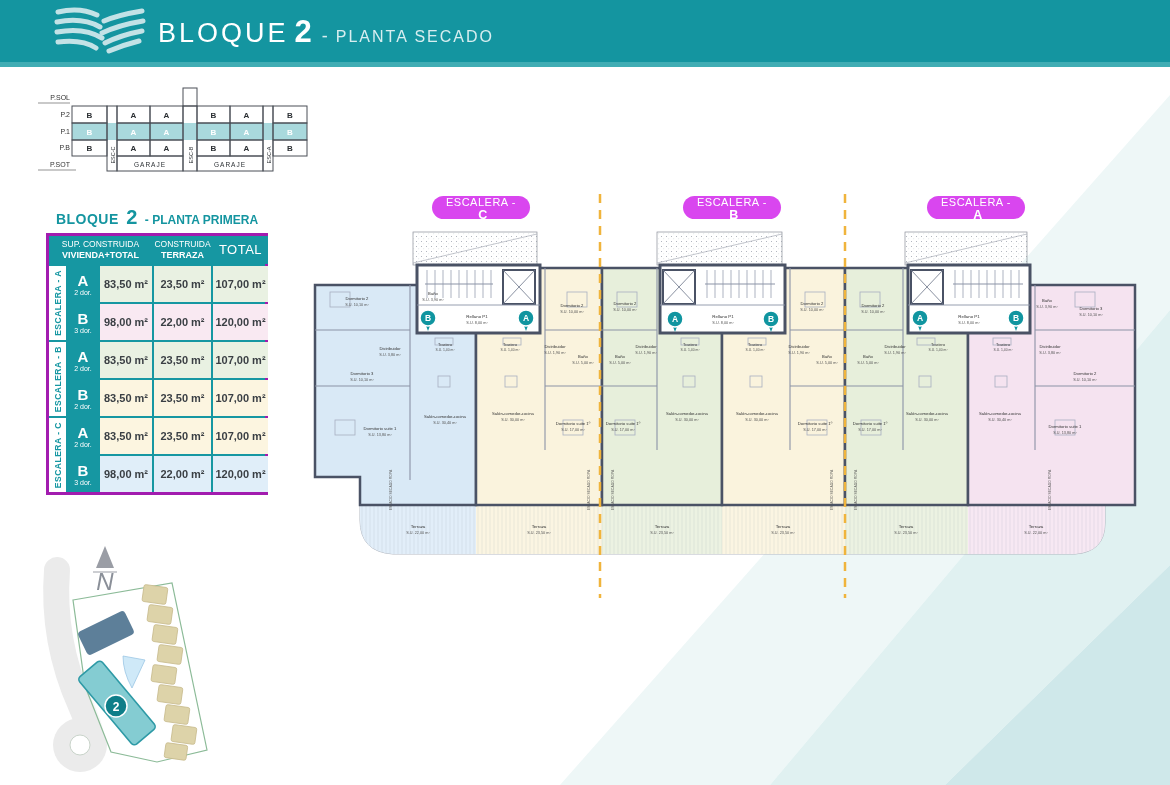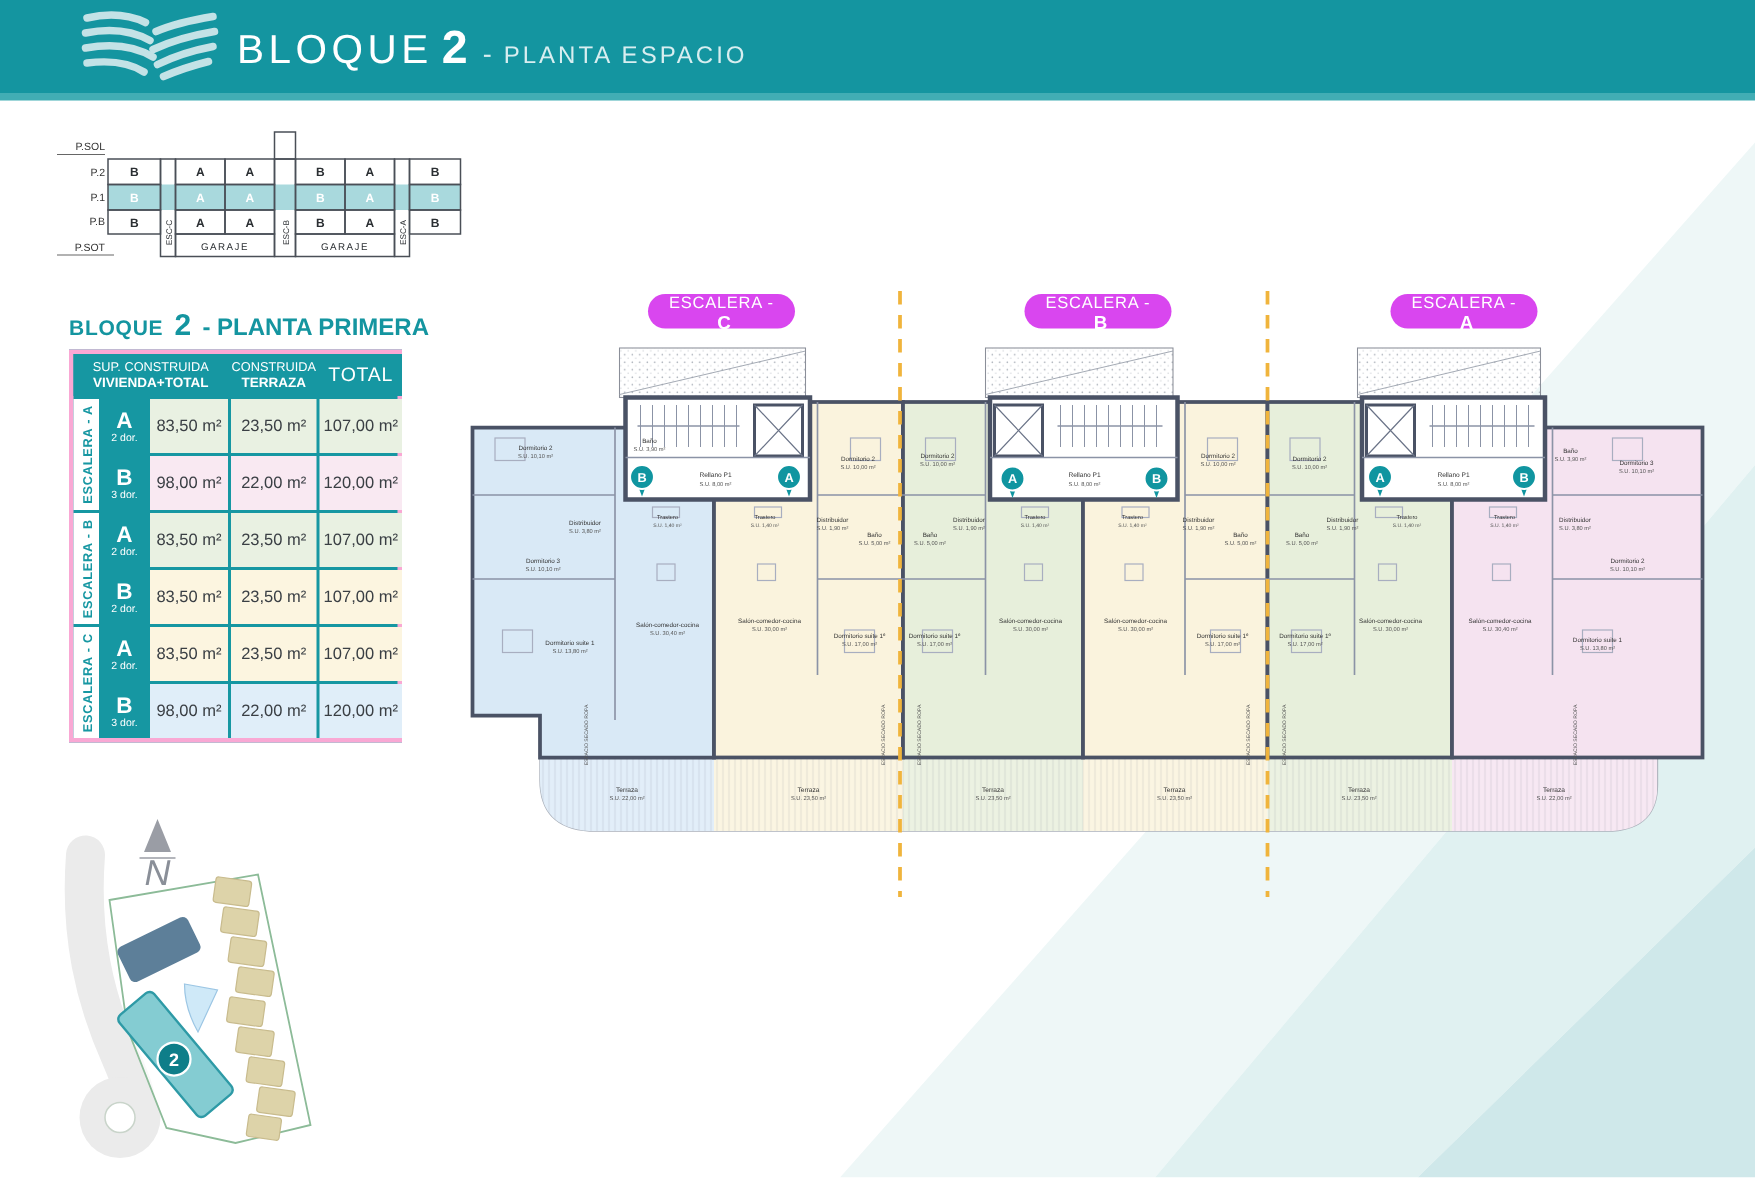--- a/index.html
+++ b/index.html
@@ -18,35 +18,35 @@
   .ht-bloque{font-size:27px;letter-spacing:3px;font-weight:400;}
   .ht-num{font-size:31px;font-weight:700;margin:0 10px 0 6px;}
   .ht-dash{font-size:18px;margin-right:8px;color:#d8eef0;}
   .ht-planta{font-size:16px;letter-spacing:2px;color:#d8eef0;}
 
   
   .tbl-wrap{left:46px;top:206px;width:222px;z-index:4;}
   .tbl-title{color:#1495a0;text-align:center;margin-bottom:4px;white-space:nowrap;}
   .tbl-title .t1{font-size:14px;font-weight:700;letter-spacing:.5px;}
   .tbl-title .t2{font-size:20px;font-weight:700;margin:0 3px;}
-  .tbl-title .t3{font-size:16px;font-weight:700;}
+  .tbl-title .t3{font-size:12px;font-weight:700;}
   .sup-table{display:grid;grid-template-columns:17px 30px 52px 57px 55px;gap:2px;
-             background:#1697a2;border:3px solid #f9a8d4;}
+             background:#1697a2;border:3px solid #a21caf;}
   .sup-table > div{background:#fff;display:flex;align-items:center;justify-content:center;}
   .th{background:#1697a2 !important;color:#fff;flex-direction:column;line-height:1.15;
       font-size:8.5px;text-align:center;padding:4px 0;}
   .th .b{font-weight:700;font-size:9px;}
   .th-total{font-size:13px;font-weight:400;letter-spacing:.5px;}
   .esc-cell{grid-row:span 2;background:#fff !important;}
   .esc-rot{writing-mode:vertical-rl;transform:rotate(180deg);color:#1697a2;font-weight:700;
            font-size:8.5px;letter-spacing:.5px;white-space:nowrap;}
   .letter-cell{background:#1697a2 !important;color:#fff;flex-direction:column;height:36px;}
   .letter-cell .big{font-size:15px;font-weight:700;line-height:1;}
   .letter-cell .small{font-size:7px;margin-top:1px;}
-  .val{font-size:11px;font-weight:400;color:#3a3f44;height:36px;}
+  .val{font-size:11px;font-weight:700;color:#3a3f44;height:36px;}
   .bg-green{background:#e9f1e2 !important;}
   .bg-pink{background:#f9e9f2 !important;}
   .bg-cream{background:#fcf5e0 !important;}
   .bg-blue{background:#e0eef9 !important;}
 
   
   .esc-badge{z-index:8;height:23px;padding:0 14px;border-radius:12px;background:#d946ef;
              color:#fff;display:flex;align-items:center;font-size:11px;letter-spacing:.5px;white-space:nowrap;flex-direction:column;}
   .esc-badge b{font-size:12.5px;margin-left:4px;}
 
@@ -72,21 +72,21 @@
     <path d="M90,5 Q66,9 52,15"></path>
     <path d="M91,15 Q67,19 50,27"></path>
     <path d="M90,25 Q69,29 53,37"></path>
     <path d="M87,35 Q71,39 57,45"></path>
   </g>
 </svg>
 <div class="abs header-title">
   <span class="ht-bloque">BLOQUE</span>
   <span class="ht-num">2</span>
   <span class="ht-dash">-</span>
-  <span class="ht-planta">PLANTA ESPACIO</span>
+  <span class="ht-planta">PLANTA SECADO</span>
 </div>
 
 <svg class="abs" style="left:32px;top:86px;z-index:4" width="280" height="96" viewBox="0 0 280 96">
   <g font-size="7" fill="#333" text-anchor="end">
     <text x="38" y="14">P.SOL</text>
     <text x="38" y="31">P.2</text>
     <text x="38" y="48">P.1</text>
     <text x="38" y="64">P.B</text>
     <text x="38" y="81">P.SOT</text>
   </g>

